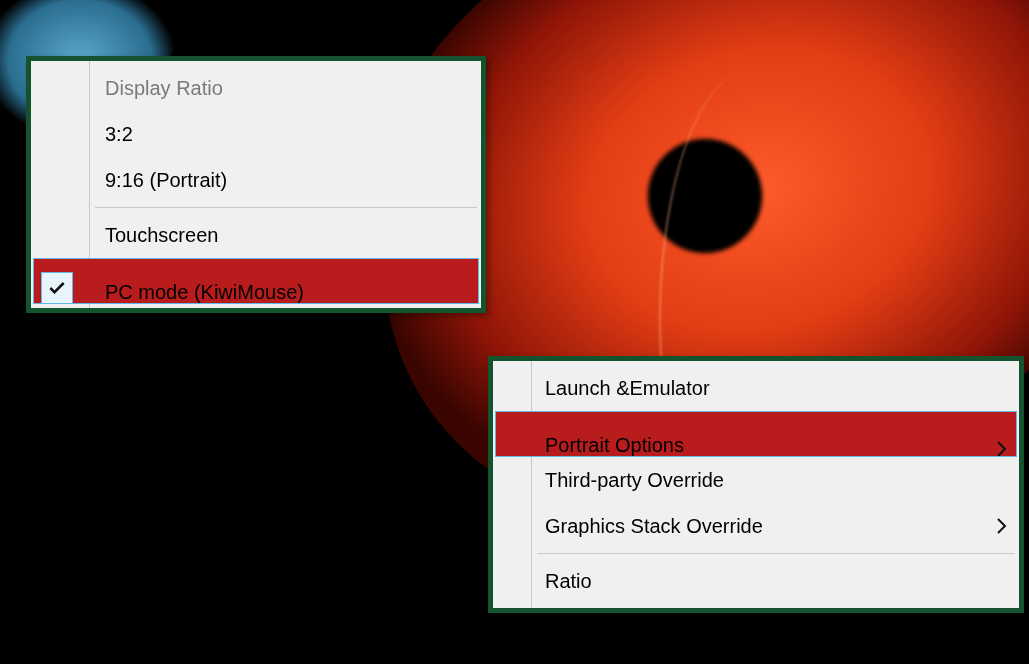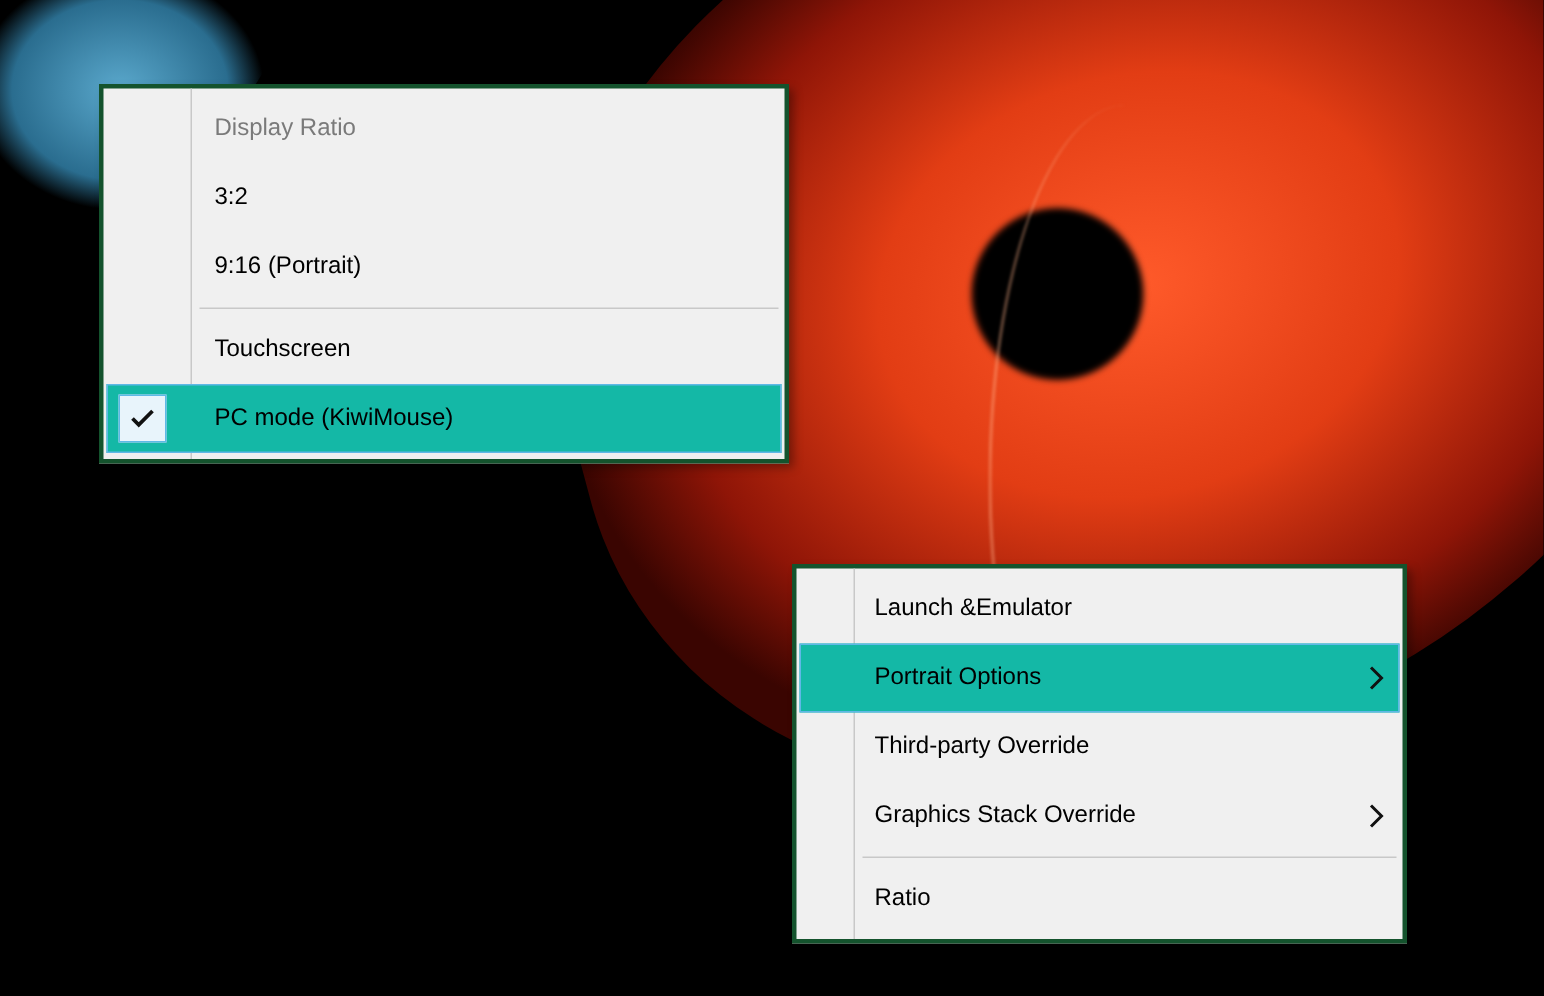--- a/index.html
+++ b/index.html
@@ -44,25 +44,24 @@
     top: 70px; right: 150px;
     width: 220px; height: 500px;
     border-left: 2px solid rgba(255,180,140,0.45);
     border-radius: 50% / 60%;
     filter: blur(1px);
   }
 
   .menu {
     position: absolute;
     background: #f0f0f0;
-    border: 3px solid #14532d;
+    border: 5px solid #14532d;
     box-shadow: 3px 3px 6px rgba(0,0,0,.35);
     padding: 4px 2px;
-    font-size: 16px;
-    margin-left: 40px;
+    font-size: 20px;
   }
   .menu .row {
     display: flex;
     align-items: center;
     height: 46px;
     position: relative;
   }
   .menu .gutter {
     width: 48px;
     flex: 0 0 48px;
@@ -92,41 +91,42 @@
   }
   .menu .header .label {
     color: #7a7a7a;
   }
   .menu .sep {
     height: 1px;
     background: #c8c8c8;
     margin: 4px 2px 4px 62px;
   }
   .menu .row.highlight {
-    background: #14b8a6;
+    background: #b91c1c;
     outline: 1px solid #5fb8e6;
     outline-offset: -1px;
+    align-items: flex-end;
   }
   .menu .row.highlight .gutter { }
   .checkbox {
     width: 32px; height: 32px;
     background: #e8f4fb;
     border: 1px solid #5fb8e6;
     display: flex; align-items: center; justify-content: center;
   }
   .checkbox svg { width: 20px; height: 20px; }
   .arrow svg { width: 10px; height: 16px; }
 
   #menu-sub {
     left: 26px; top: 56px;
     width: 460px;
   }
   #menu-main {
-    left: 488px; top: 376px;
-    width: 410px;
+    left: 488px; top: 356px;
+    width: 536px;
   }
   #menu-main .vline { left: 38px; }
   #menu-main .gutter { width: 30px; flex: 0 0 30px; }
   #menu-main .sep { margin-left: 42px; }
   #menu-main .label { padding-left: 20px; }
 </style>
 </head>
 <body>
 
 <div class="bg-wrap">

